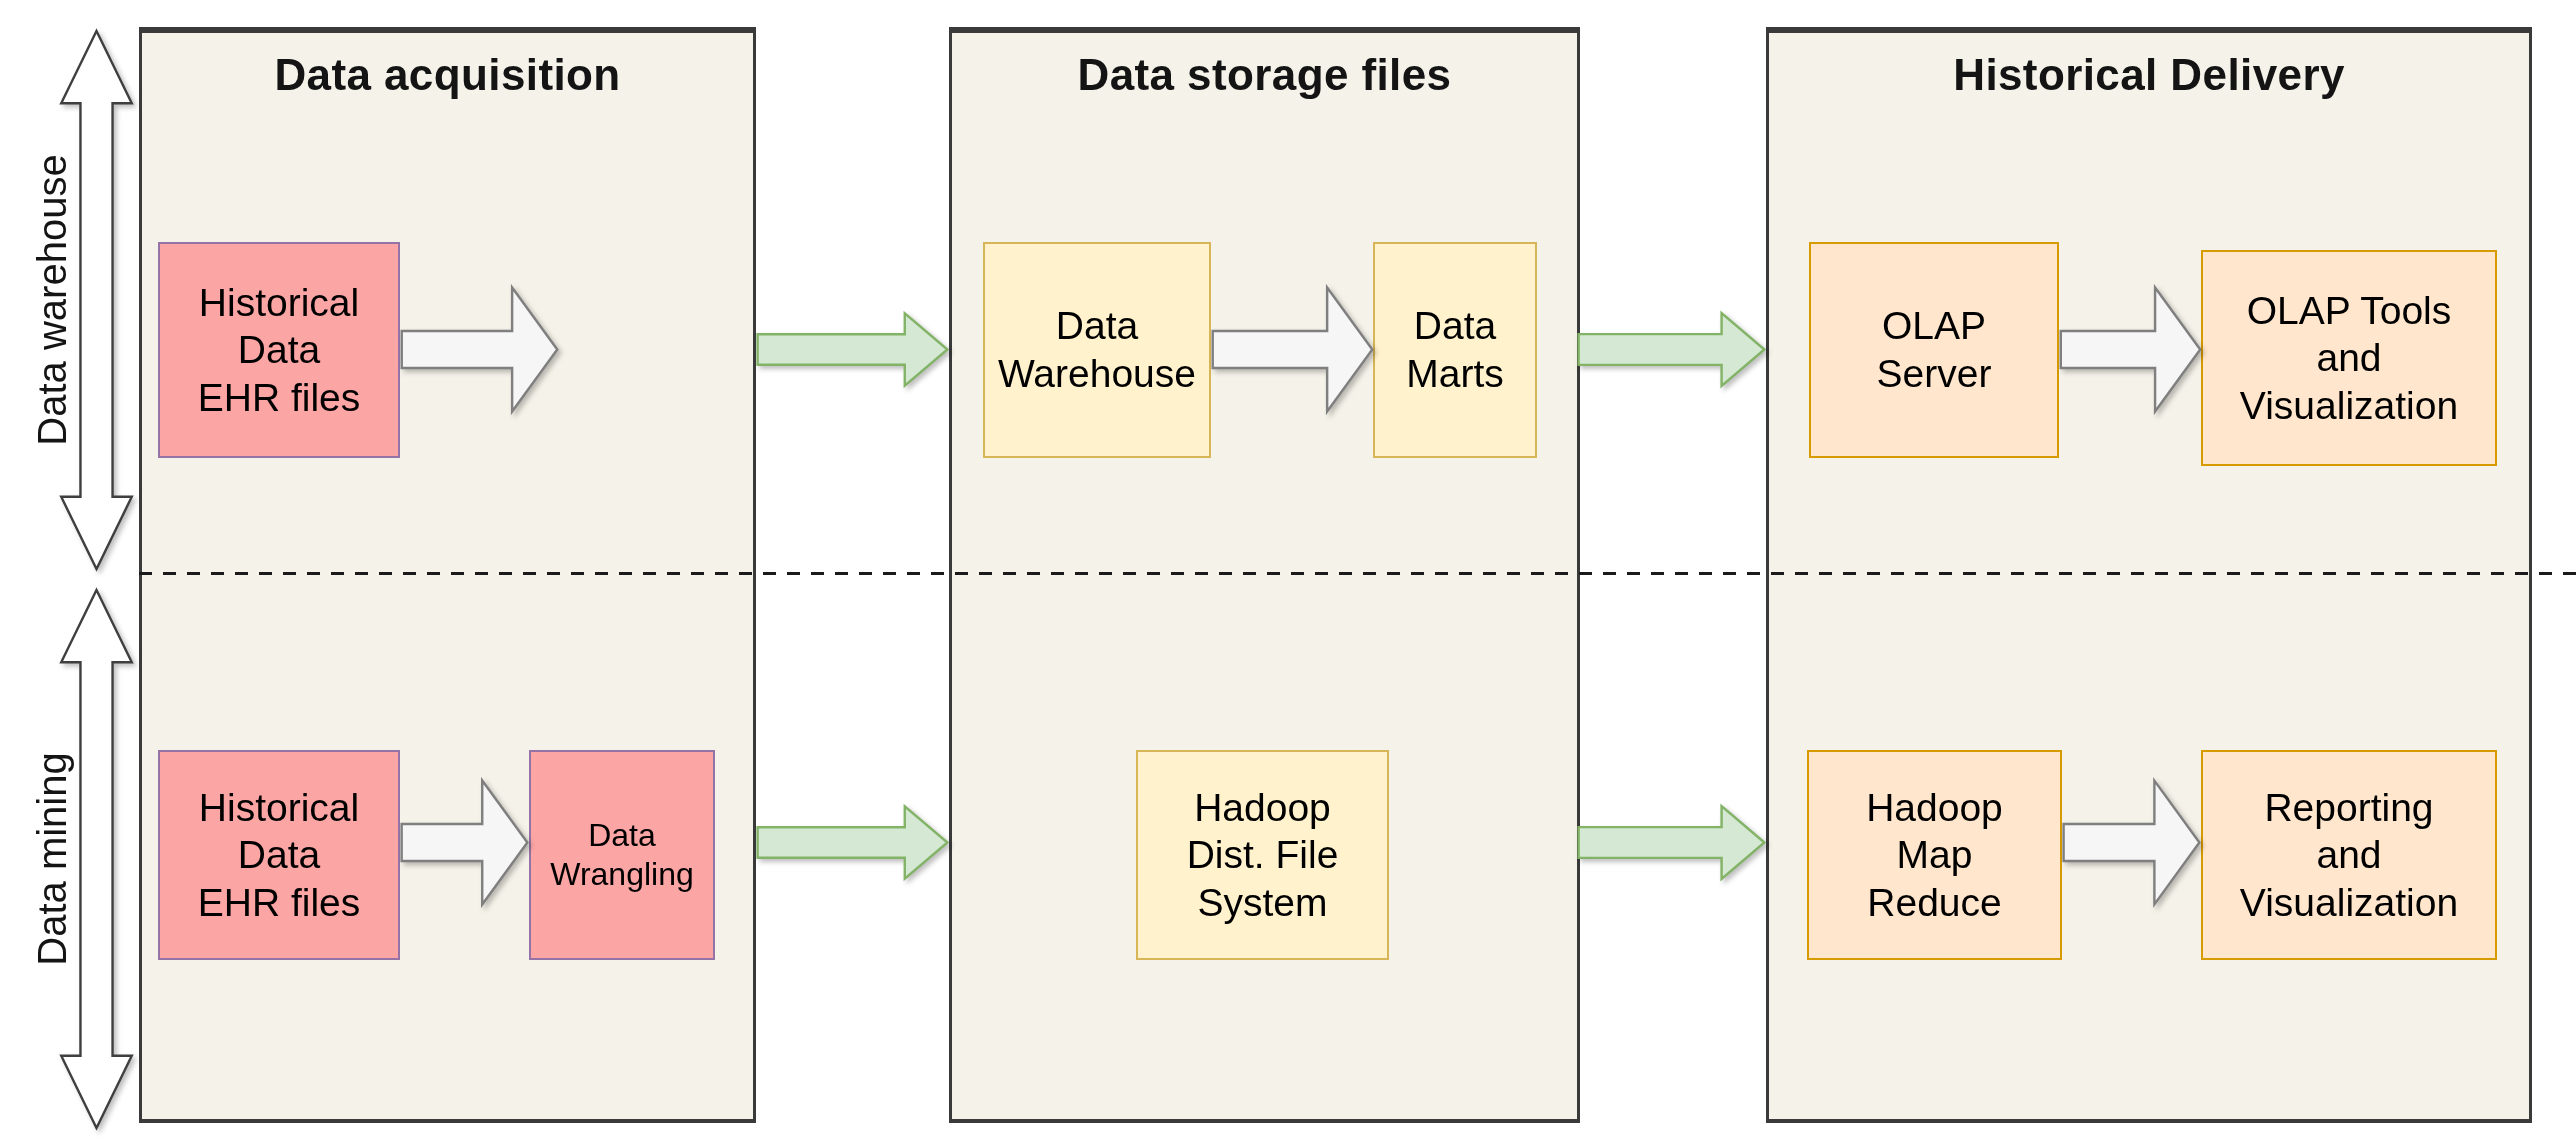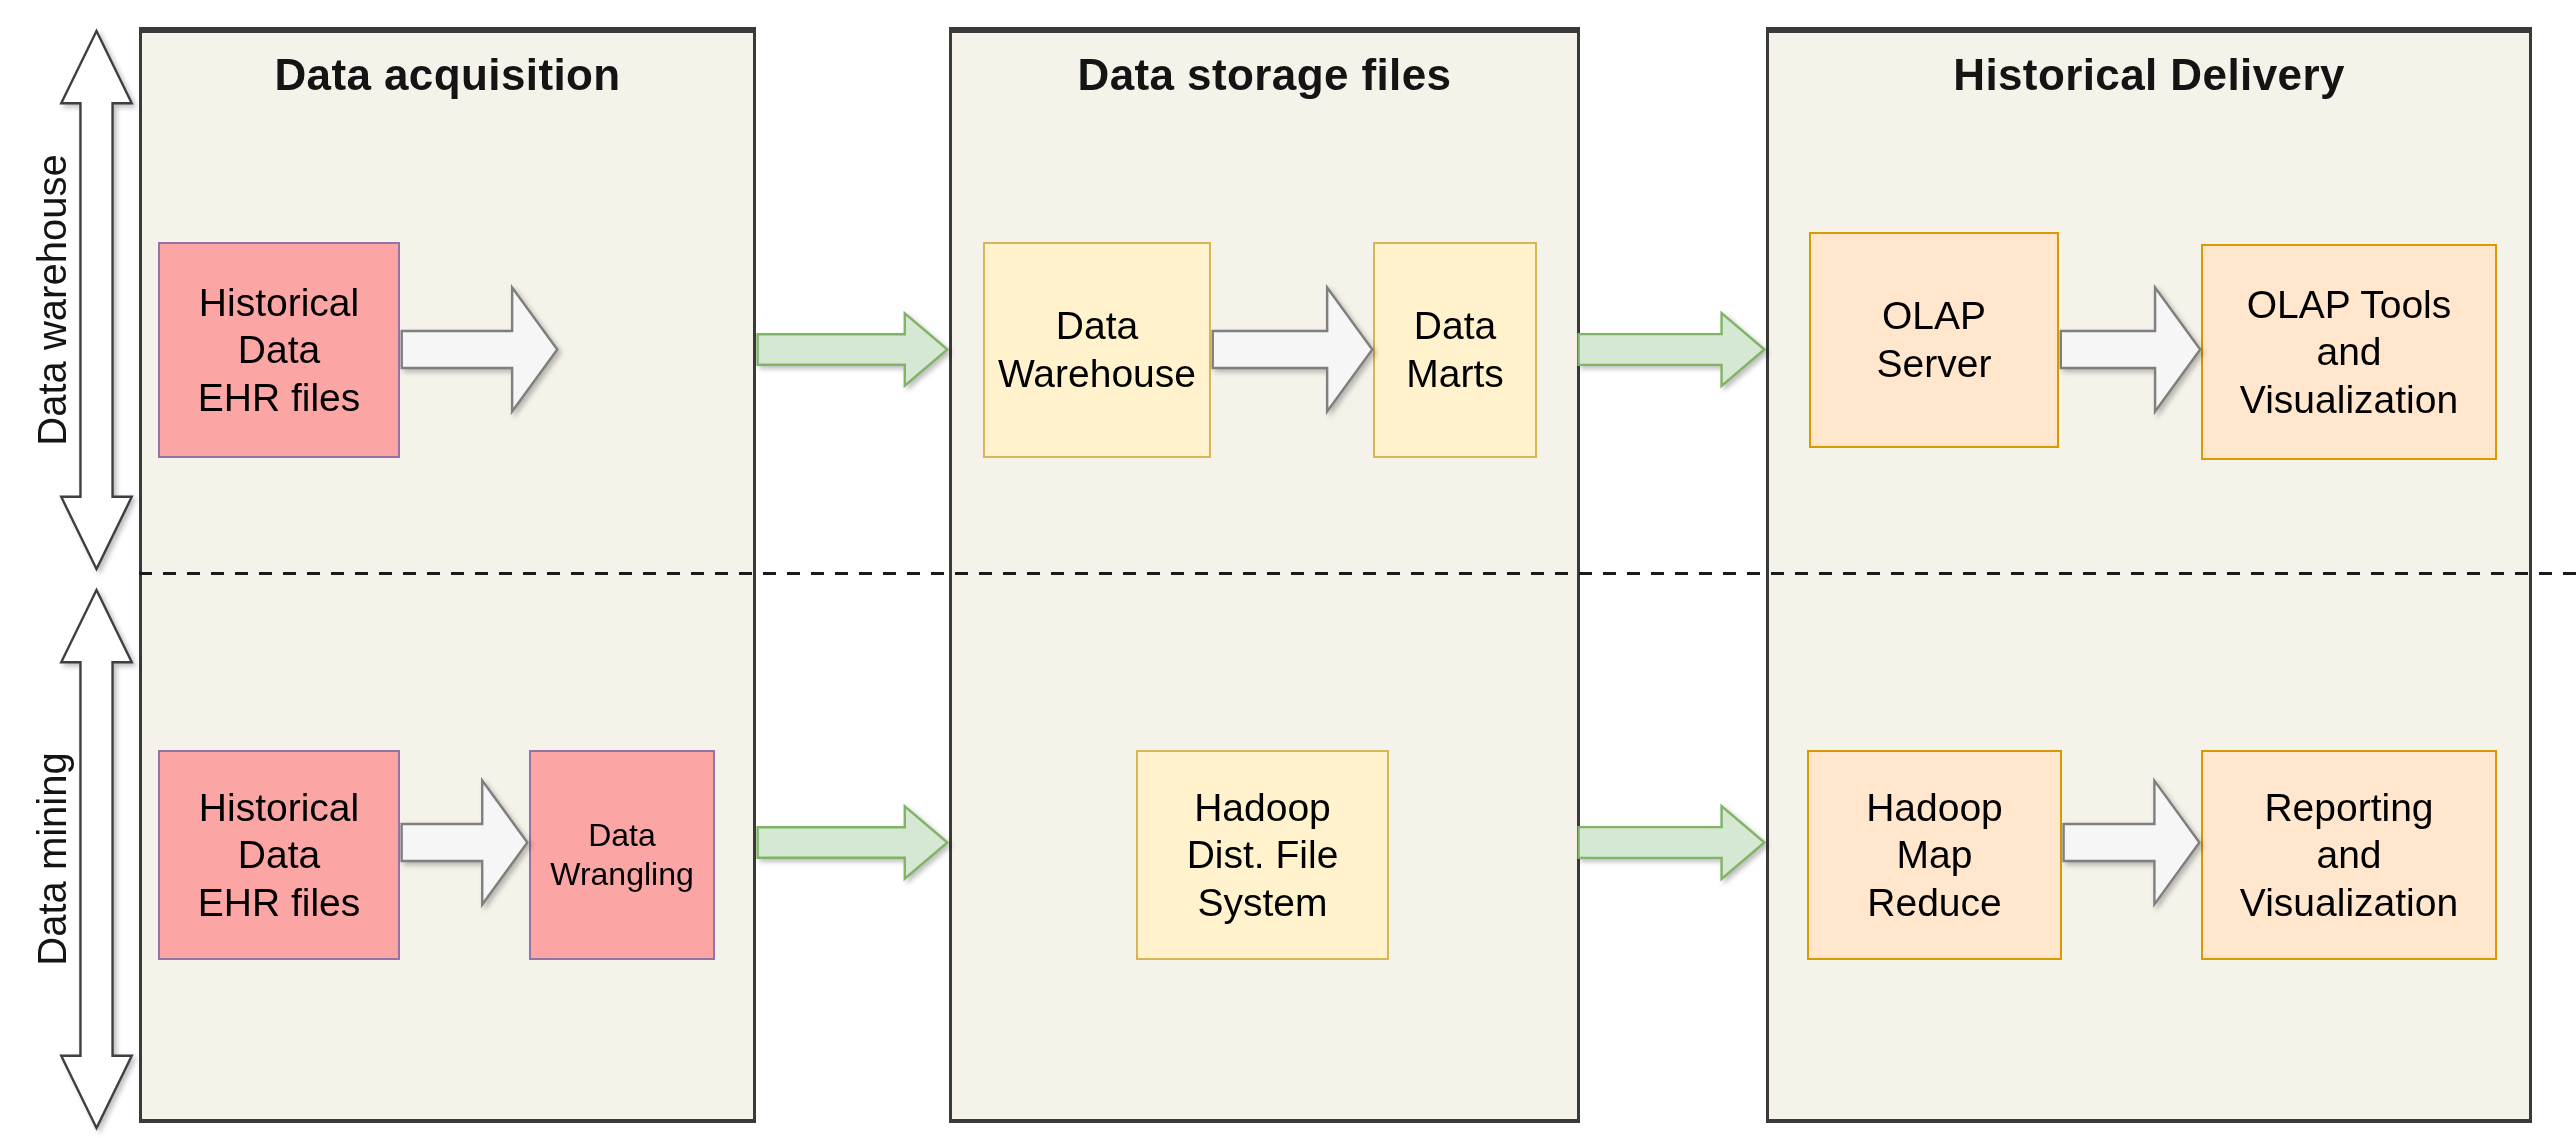--- a/index.html
+++ b/index.html
@@ -66,23 +66,23 @@
 
   <div class="dashed"></div>
 
   <div class="node purple" style="left:158px;top:242px;width:242px;height:216px;">Historical
 Data
 EHR files</div>
   <div class="node yellow" style="left:983px;top:242px;width:228px;height:216px;">Data
 Warehouse</div>
   <div class="node yellow" style="left:1373px;top:242px;width:164px;height:216px;">Data
 Marts</div>
-  <div class="node orange" style="left:1809px;top:232px;width:250px;height:216px;">OLAP
+  <div class="node orange" style="left:1809px;top:242px;width:250px;height:216px;">OLAP
 Server</div>
-  <div class="node orange" style="left:2201px;top:244px;width:296px;height:216px;">OLAP Tools
+  <div class="node orange" style="left:2201px;top:250px;width:296px;height:216px;">OLAP Tools
 and
 Visualization</div>
 
   <div class="node purple" style="left:158px;top:750px;width:242px;height:210px;">Historical
 Data
 EHR files</div>
   <div class="node purple small-label" style="left:529px;top:750px;width:186px;height:210px;">Data
 Wrangling</div>
   <div class="node yellow" style="left:1136px;top:750px;width:253px;height:210px;">Hadoop
 Dist. File

